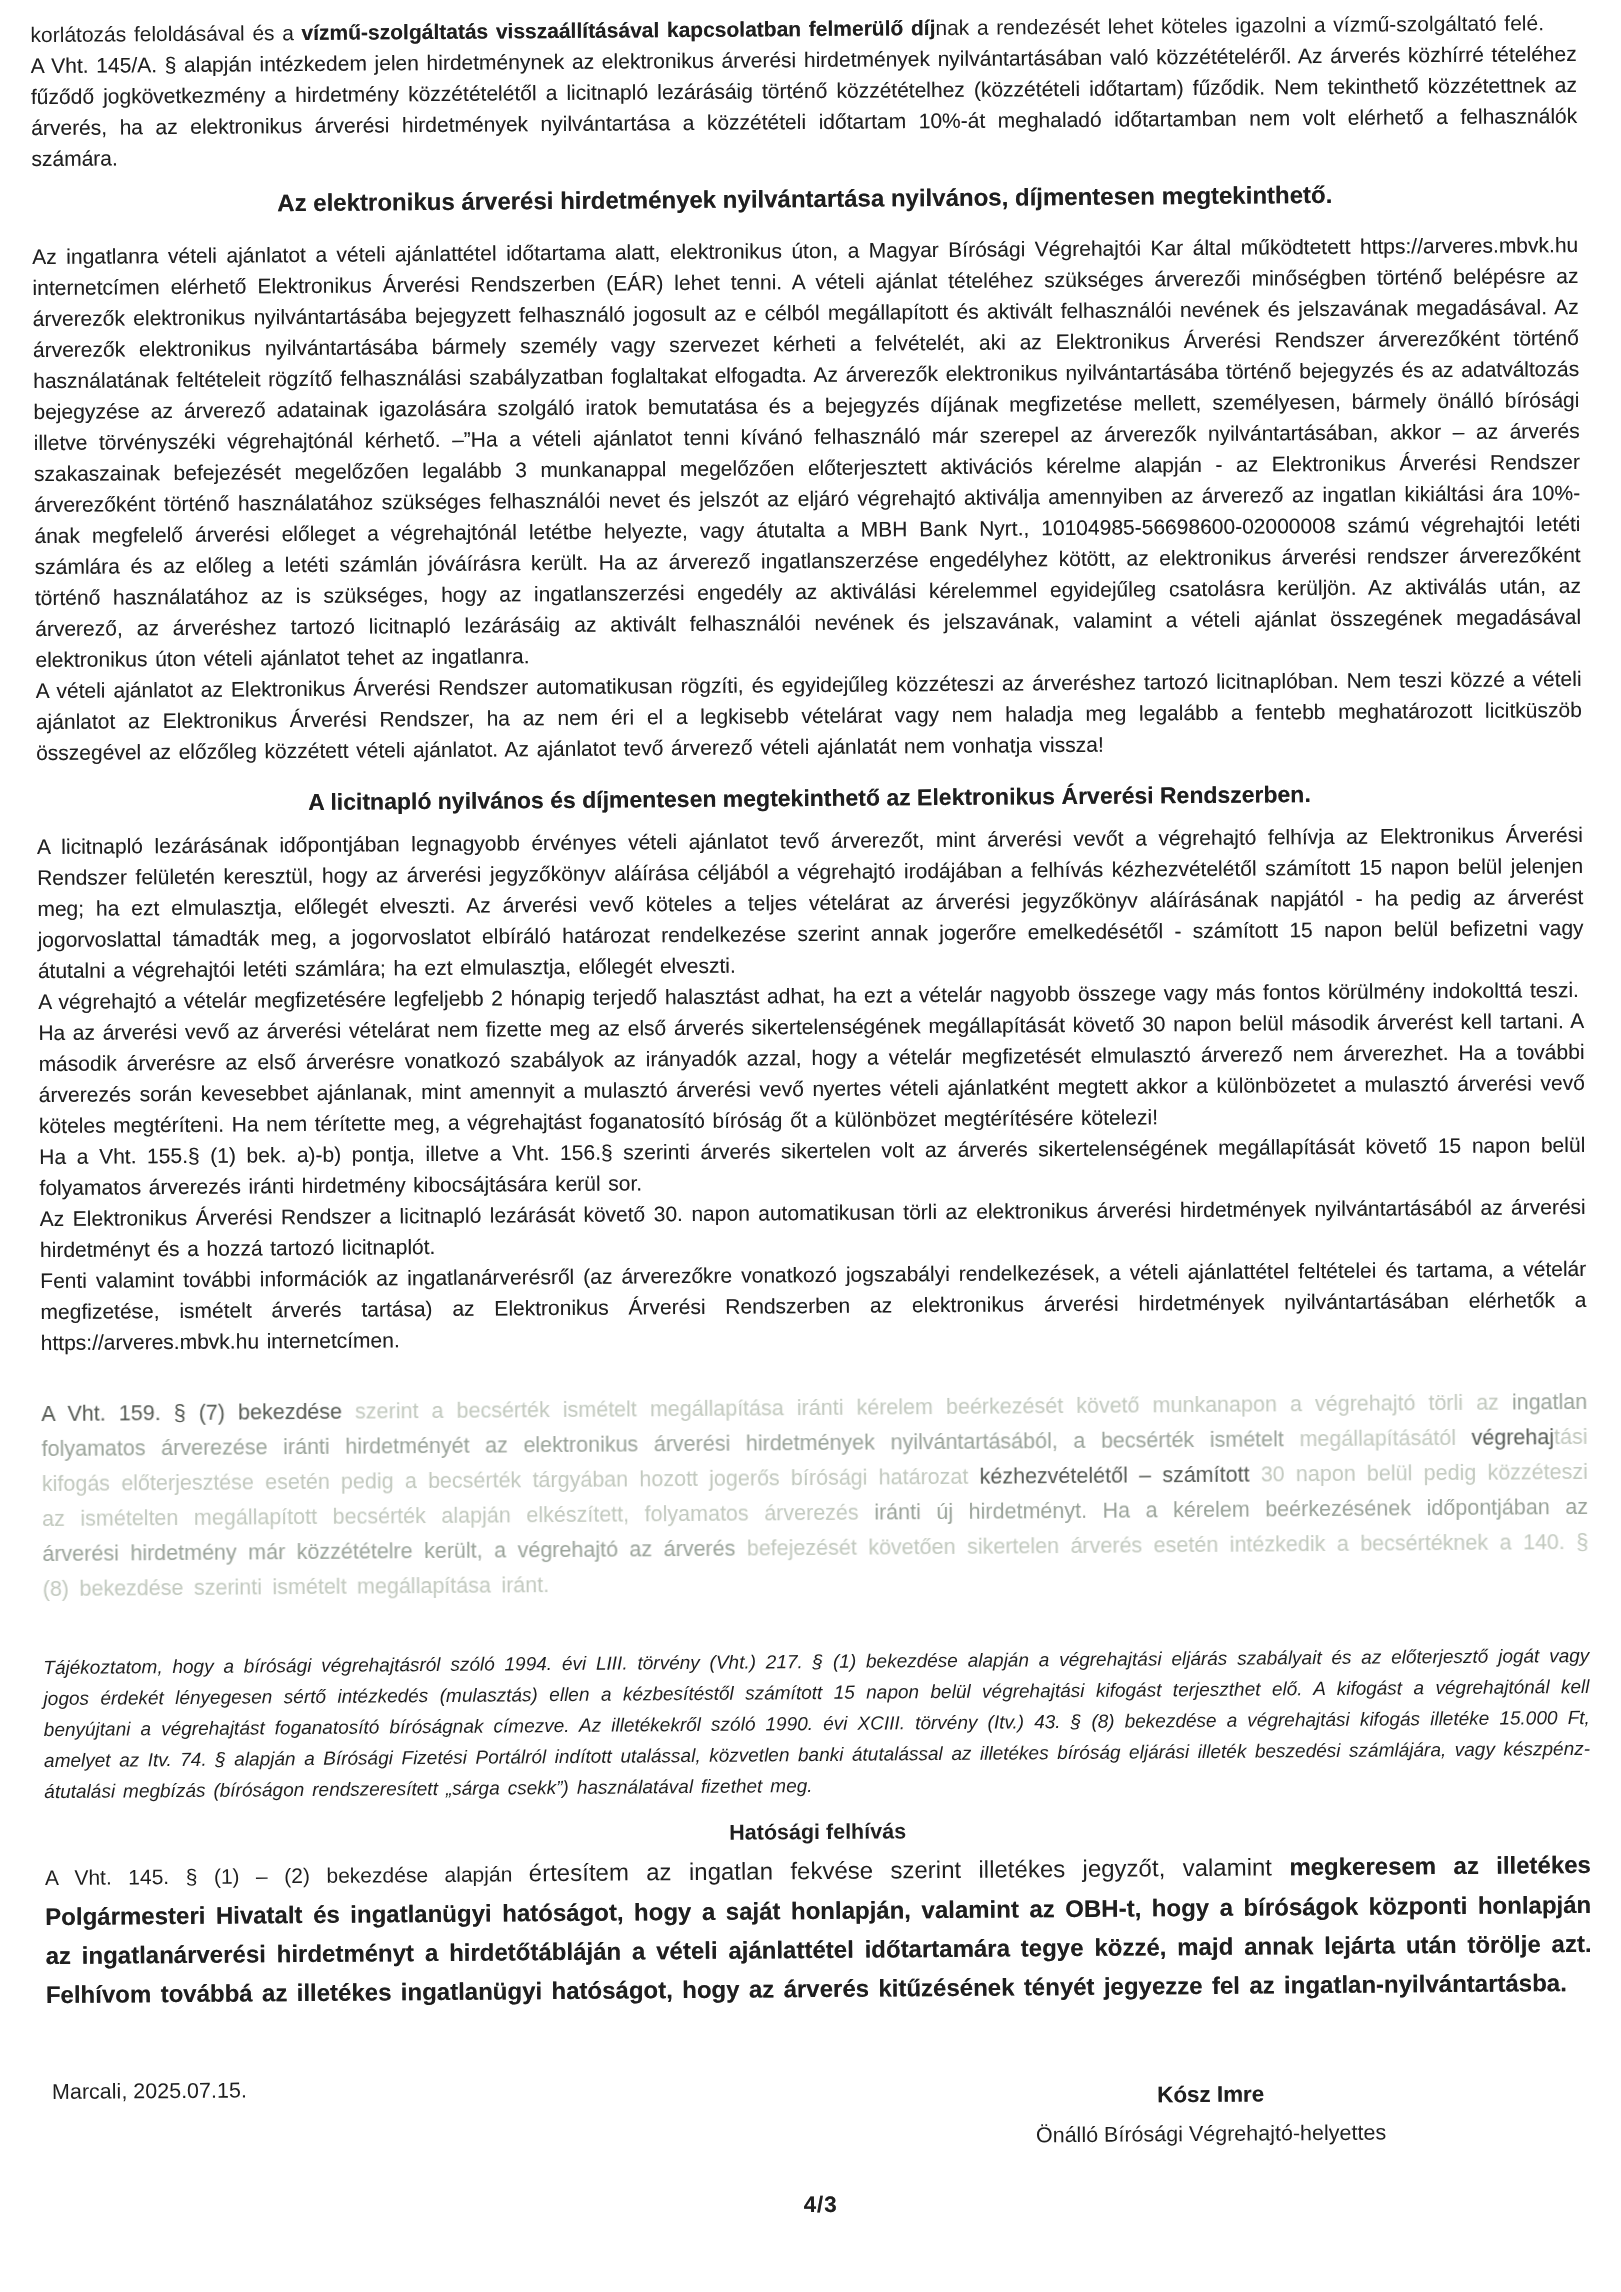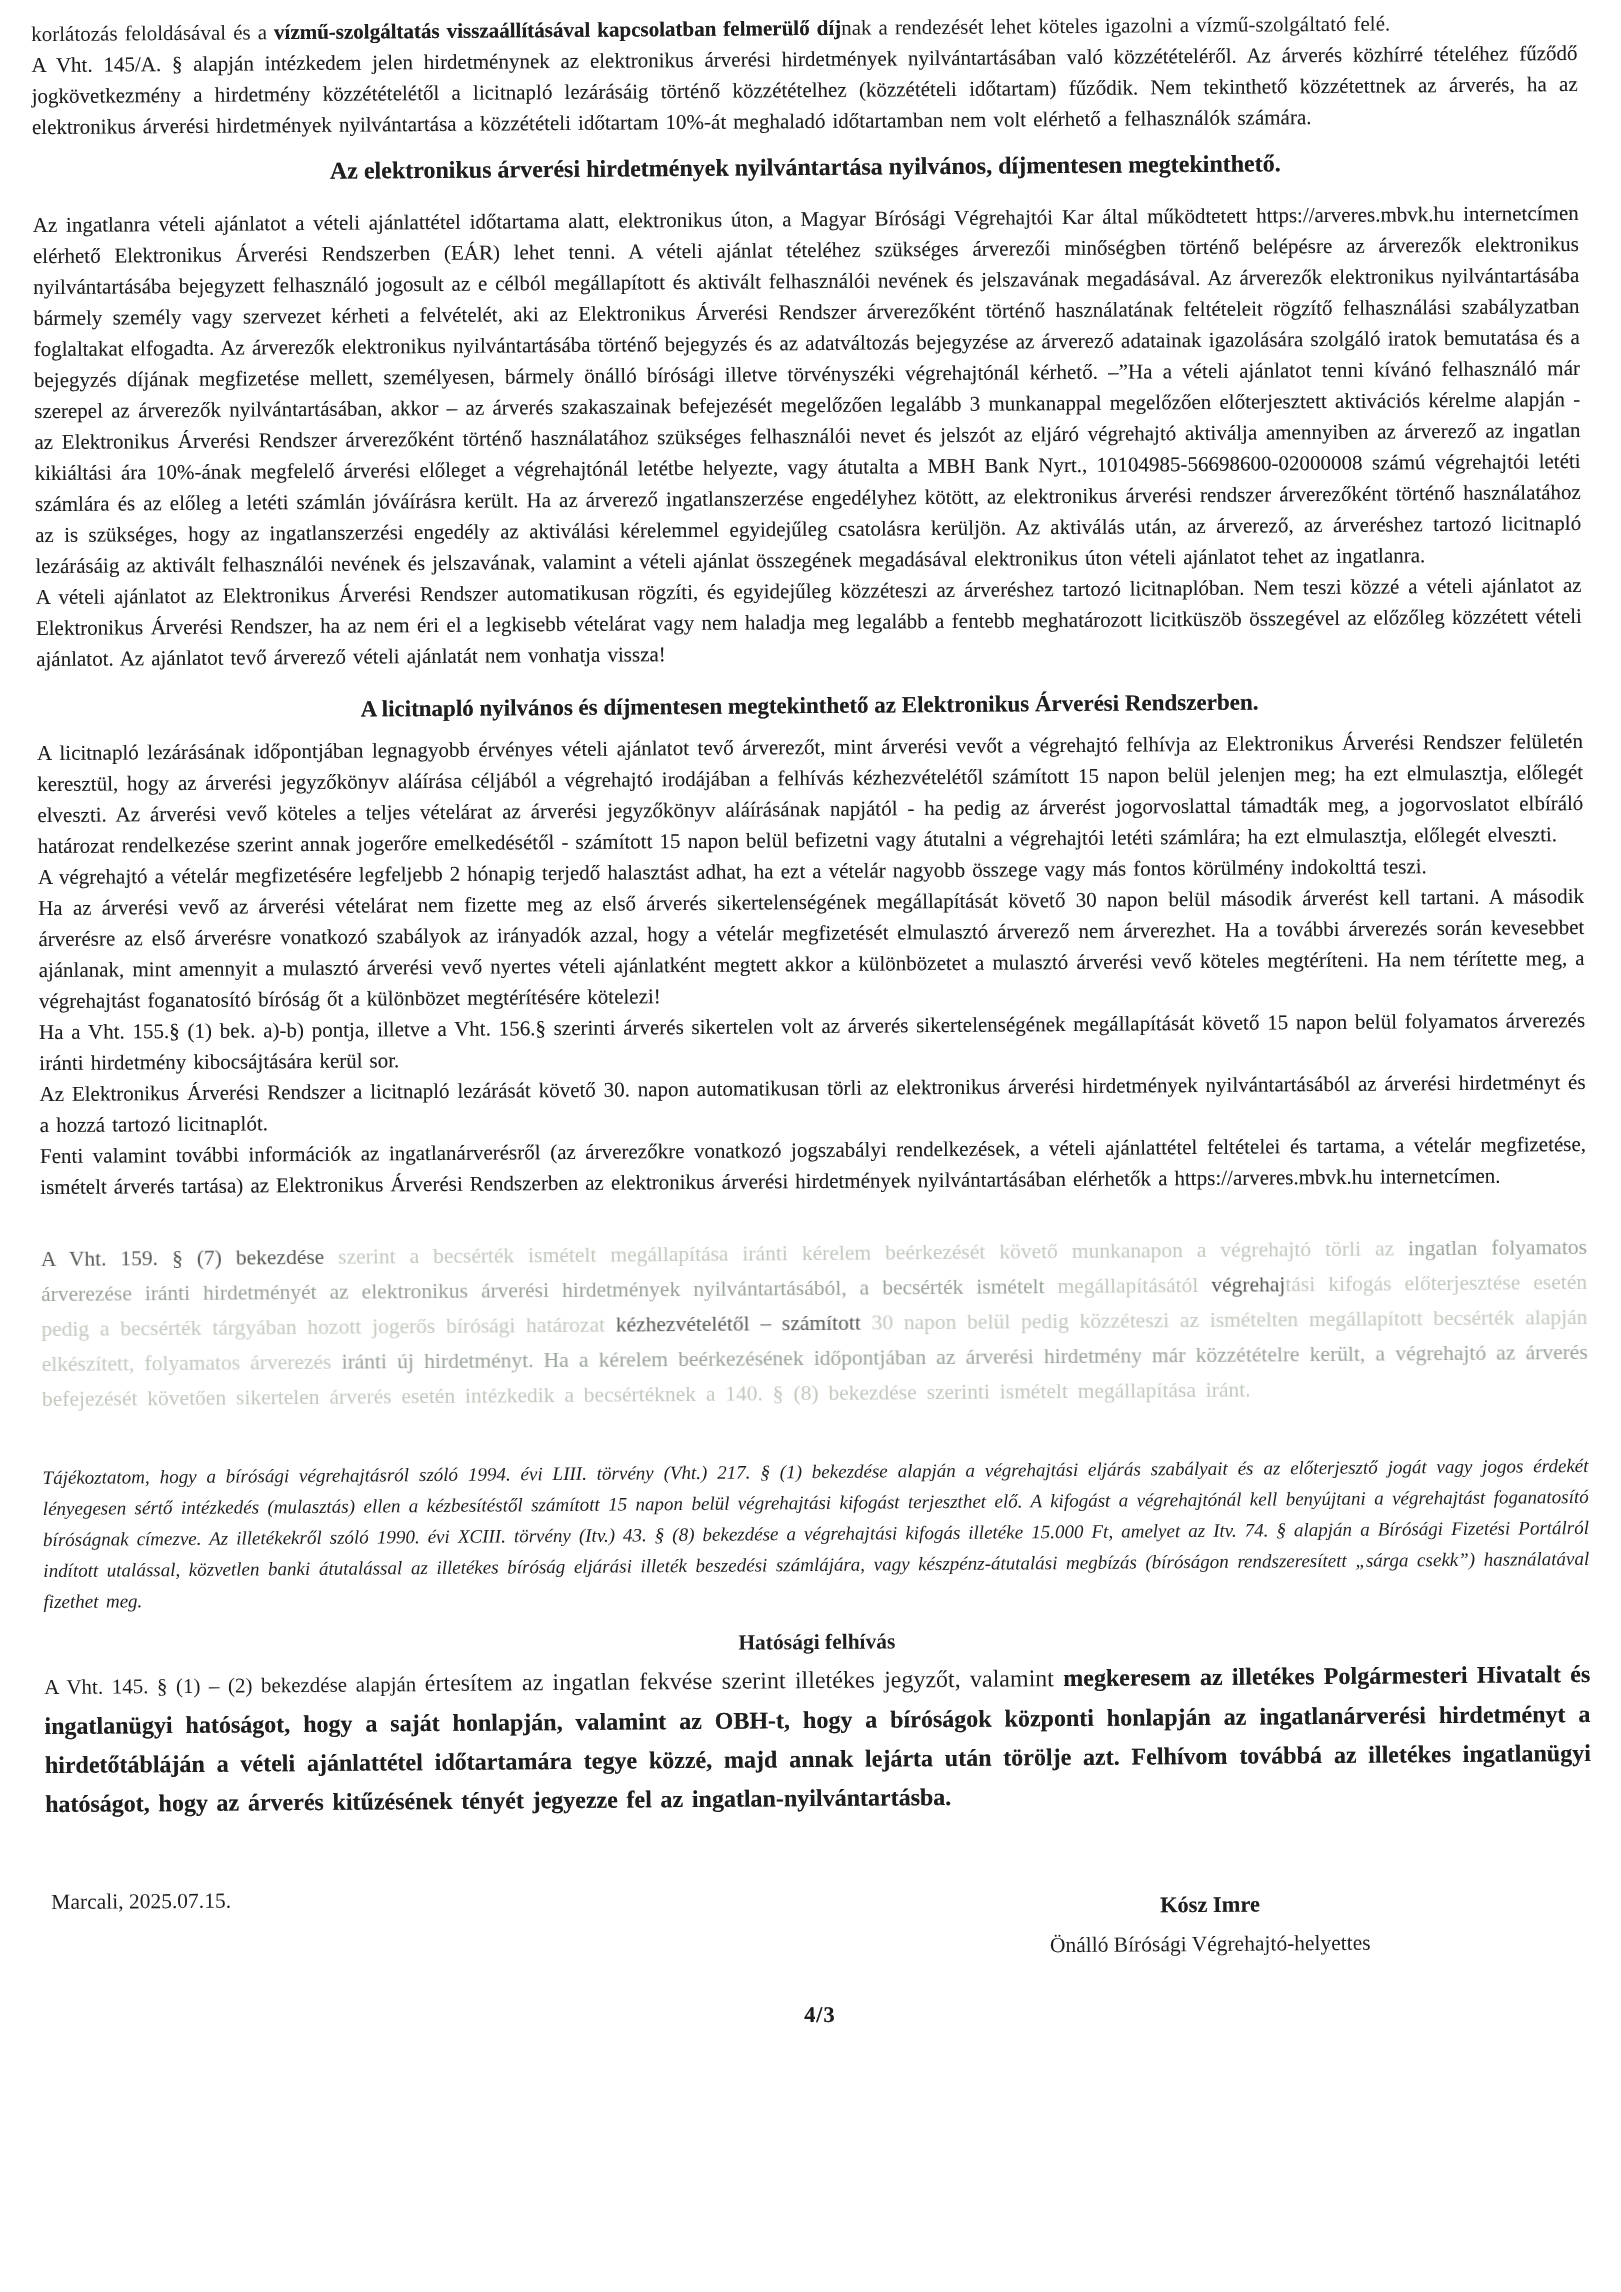--- a/index.html
+++ b/index.html
@@ -2,21 +2,21 @@
 <html lang="hu" style="font-size:14.3px"><head>
 <meta charset="utf-8">
 <style>
   html, body { margin: 0; padding: 0; background: #ffffff; }
   .page {
     position: relative;
     width: 1621px;
     height: 2293px;
     background: #ffffff;
     overflow: hidden;
-    font-family: Liberation Serif, serif;
+    font-family: Liberation Sans, sans-serif;
     color: #1f1f1f;
   }
   .content {
     position: absolute;
     top: 12.5px;
     left: 39px;
     width: 1546px;
     transform: rotate(-0.45deg);
     transform-origin: 50% 50%;
   }

